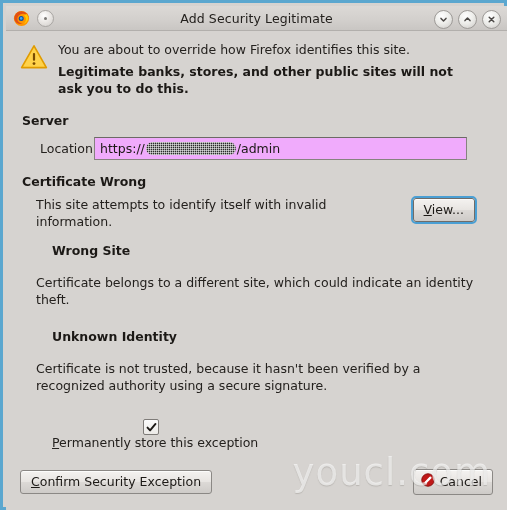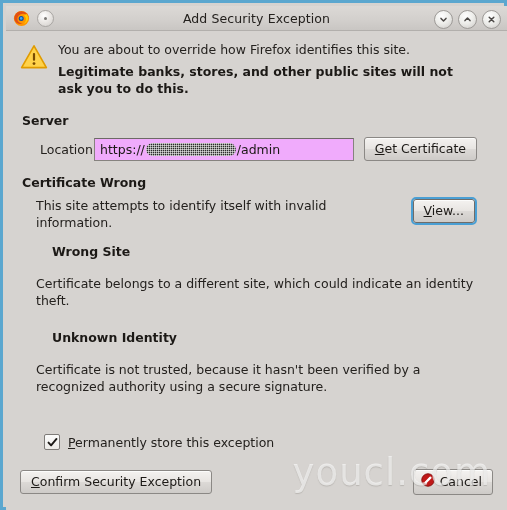--- a/index.html
+++ b/index.html
@@ -238,20 +238,21 @@
     bottom: 0;
     padding: 0 14px 14px 14px;
   }
   .chk-row {
     display: flex;
     align-items: center;
     padding-left: 24px;
     margin-bottom: 19px;
     cursor: pointer;
     width: fit-content;
+    flex-direction: column;
   }
   .chkbox {
     width: 14px; height: 14px;
     background: linear-gradient(to bottom, #fbfbfb, #eceae7);
     border: 1px solid #7e7b78;
     border-radius: 2px;
     flex: none;
     display: flex;
     align-items: center;
     justify-content: center;
@@ -298,21 +299,21 @@
       <span class="ff-icon">
         <svg width="17" height="17" viewBox="0 0 17 17">
           <circle cx="8.5" cy="8.5" r="7.6" fill="#ff9500"></circle>
           <path d="M8.5 1.2a7.3 7.3 0 0 1 7.2 6.2c-1.2-2.6-3.4-3.9-6.1-3.7-2.6.2-4.3 1.7-5 3.6-.5 1.5-.2 3.2.9 4.4 1 1.2 2.7 1.7 4.2 1.3-2 1.6-5 1.3-6.8-.7C1 10.4.8 7.6 2 5.3A7.3 7.3 0 0 1 8.5 1.2z" fill="#e24f14"></path>
           <path d="M13.6 4.1c1.4 1.6 1.8 3.7 1.2 5.6-.7 2.3-2.7 4-5.1 4.3 1.7-.7 2.9-2.1 3.2-3.8.3-1.8-.4-3.6-1.8-4.7.9-.4 1.8-.8 2.5-1.4z" fill="#ffcb00"></path>
           <circle cx="8.2" cy="8.4" r="2.5" fill="#0b4ea2"></circle>
           <circle cx="8.2" cy="8.4" r="1.3" fill="#3fa9f5"></circle>
         </svg>
       </span>
       <span class="menu-dot"></span>
-      <span class="title-text">Add Security Exception</span>
+      <span class="title-text">Add Security Legitimate</span>
       <span class="win-btns">
         <span class="win-btn">
           <svg width="9" height="9" viewBox="0 0 9 9">
               <path d="M2 3.4 L4.5 6 L7 3.4" fill="none" stroke="#4c4946" stroke-width="1.5" stroke-linecap="round" stroke-linejoin="round"></path>
             </svg>
         </span>
         <span class="win-btn">
           <svg width="9" height="9" viewBox="0 0 9 9">
               <path d="M2 5.6 L4.5 3 L7 5.6" fill="none" stroke="#4c4946" stroke-width="1.5" stroke-linecap="round" stroke-linejoin="round"></path>
             </svg>
@@ -343,21 +344,20 @@
 
       <div class="sec-server">
         <div class="group-head">Server</div>
         <div class="server-row">
           <span class="label-loc">Location:</span>
           <span class="loc-field" title="https://example.com">
             <span>https://</span>
               <span class="redact"></span>
               <span>/admin</span>
           </span>
-          <button class="btn"><span class="acc">G</span><span>et Certificate</span></button>
         </div>
       </div>
 
       <div class="sec-cert">
         <div class="group-head">Certificate Wrong</div>
         <div class="cert-row">
           <span class="cert-msg">This site attempts to identify itself with invalid information.</span>
           <span class="view-wrap">
             <button class="btn btn-focus"><span class="acc">V</span><span>iew...</span></button>
           </span>

